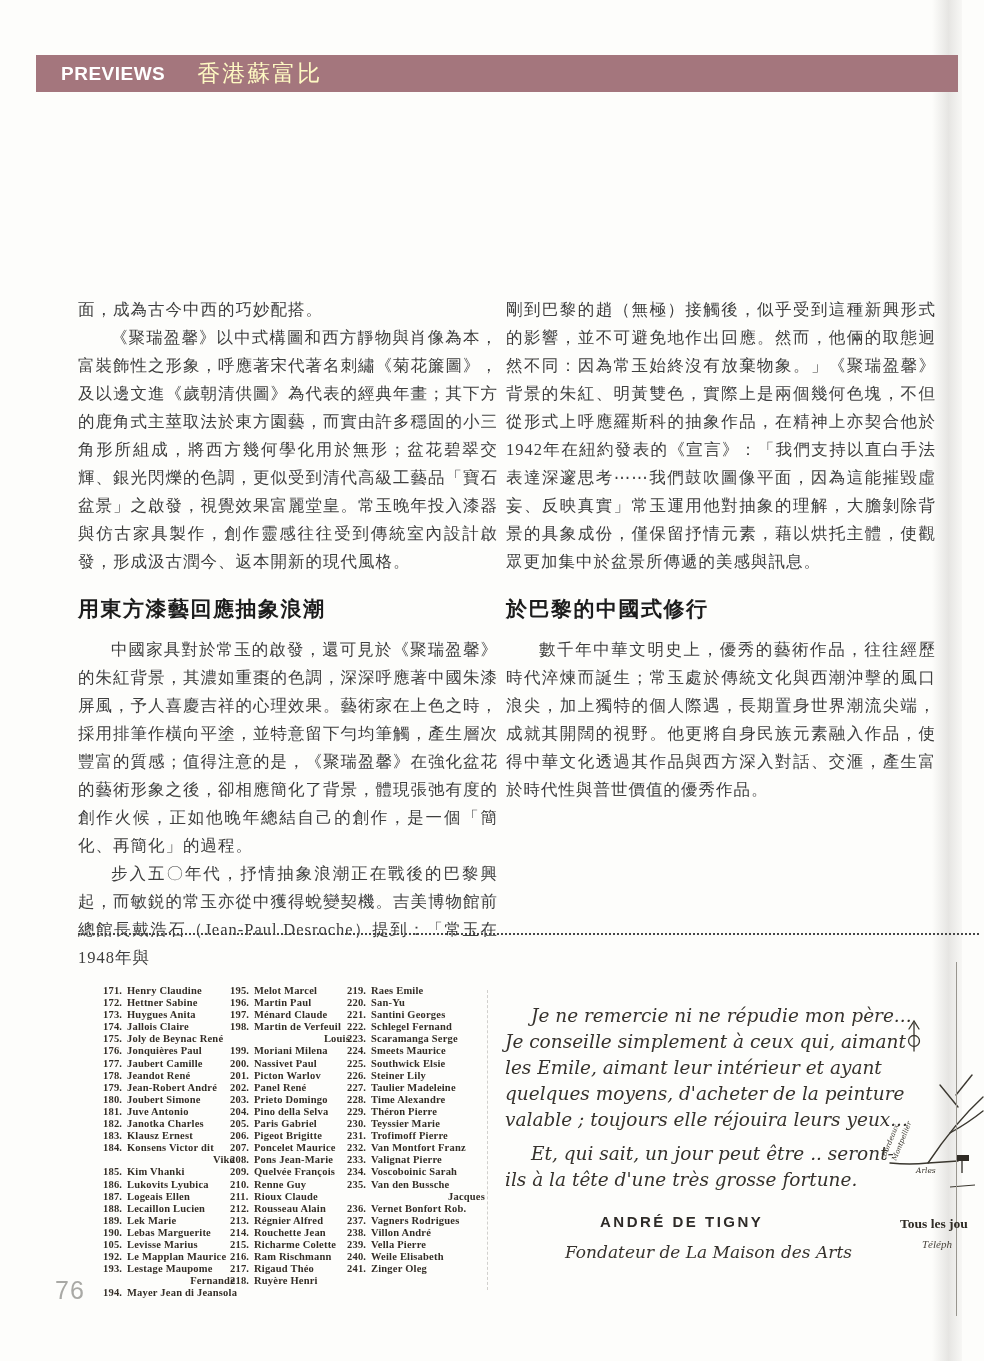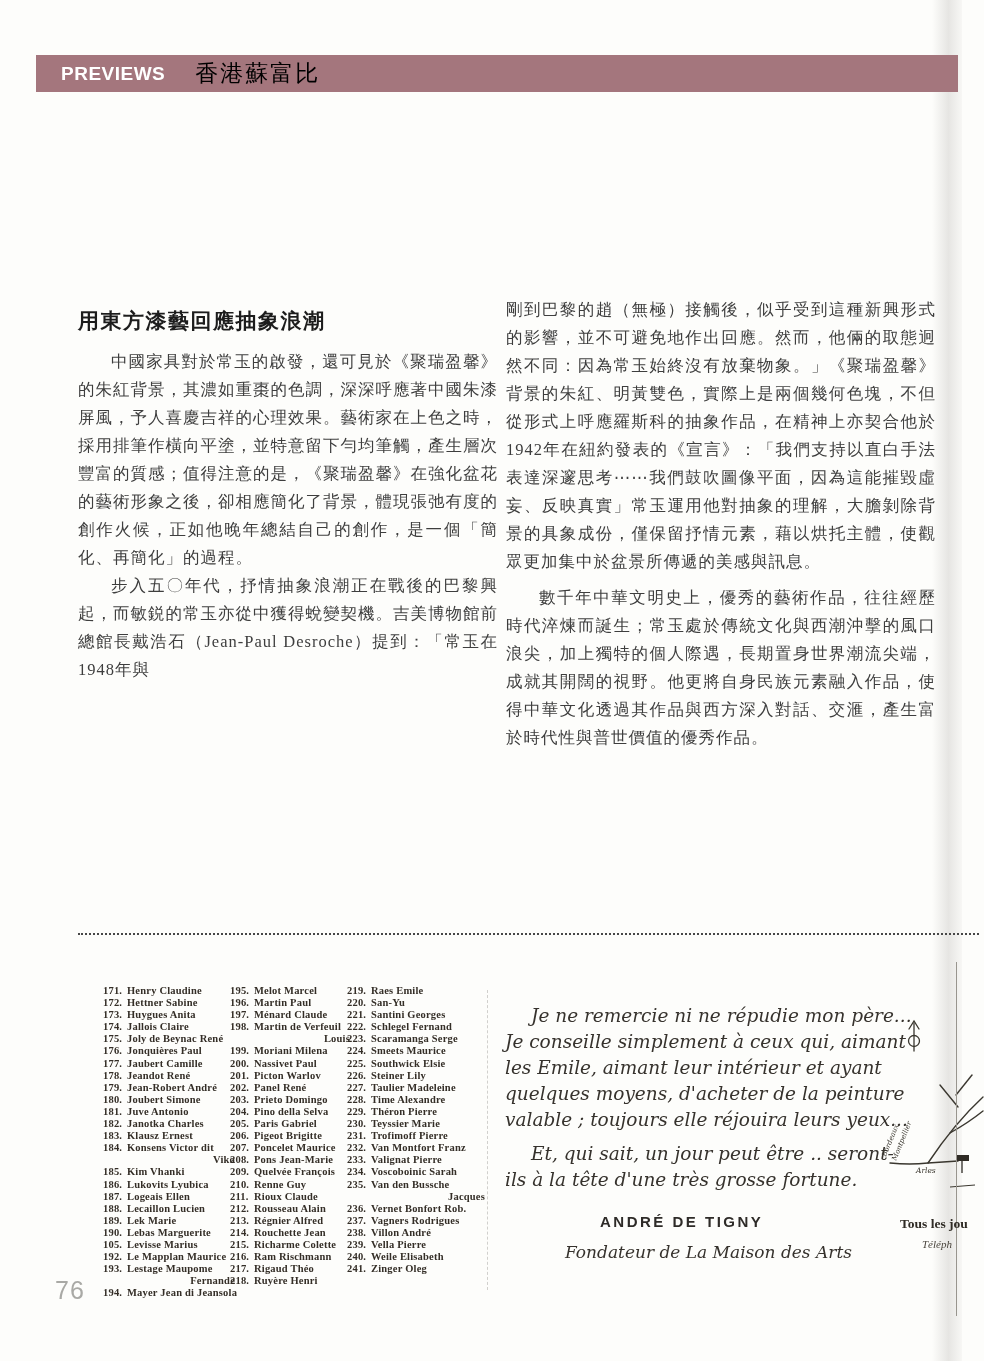--- a/index.html
+++ b/index.html
@@ -17,21 +17,21 @@
   
   .banner{
     position:absolute;left:36px;top:55px;width:922px;height:37px;
     display:flex;align-items:center;padding-left:25px;box-sizing:border-box;
   }
   .banner-label{
     font-family:"Liberation Sans",sans-serif;font-weight:700;
     font-size:19px;color:#ffffff;letter-spacing:0.5px;
   }
   .banner-title{
-    font-size:23px;color:#000000;margin-left:30px;letter-spacing:2px;
+    font-size:23px;color:#fef9c3;margin-left:24px;letter-spacing:2px;
     font-family:"Liberation Serif",serif;
     text-align:center;
   }
   
   .col{position:absolute;top:296px;font-size:16.5px;line-height:28px;color:#3e3e3e;
        text-align:justify;letter-spacing:1px;}
   .col-left{left:78px;width:420px;}
   .col-right{left:506px;width:430px;}
   .col .sec1{height:288px;overflow:hidden;}
   .col p{margin:0;}
@@ -104,35 +104,40 @@
     font-size:25px;color:#a9a9a5;letter-spacing:1px;
   }
 </style>
 </head>
 <body>
 
 <div class="page">
 
   <div class="scan-band"></div>
 
-  <div class="banner" id="banner" style="background: rgb(164, 118, 125);">
+  <div class="banner" id="banner" style="background: rgb(164, 118, 125); gap: 8px;">
     <span class="banner-label">PREVIEWS</span>
     <span class="banner-title">香港蘇富比</span>
   </div>
 
   <div class="col col-left">
+    <div class="sec1">
+      <p>面，成為古今中西的巧妙配搭。</p>
+      <p class="ind">《聚瑞盈馨》以中式構圖和西方靜物與肖像為本，富裝飾性之形象，呼應著宋代著名刺繡《菊花簾圖》，及以邊文進《歲朝清供圖》為代表的經典年畫；其下方的鹿角式主莖取法於東方園藝，而實由許多穩固的小三角形所組成，將西方幾何學化用於無形；盆花碧翠交輝、銀光閃爍的色調，更似受到清代高級工藝品「寶石盆景」之啟發，視覺效果富麗堂皇。常玉晚年投入漆器與仿古家具製作，創作靈感往往受到傳統室內設計啟發，形成汲古潤今、返本開新的現代風格。</p>
+    </div>
     <h2>用東方漆藝回應抽象浪潮</h2>
     <p class="ind">中國家具對於常玉的啟發，還可見於《聚瑞盈馨》的朱紅背景，其濃如重棗的色調，深深呼應著中國朱漆屏風，予人喜慶吉祥的心理效果。藝術家在上色之時，採用排筆作橫向平塗，並特意留下勻均筆觸，產生層次豐富的質感；值得注意的是，《聚瑞盈馨》在強化盆花的藝術形象之後，卻相應簡化了背景，體現張弛有度的創作火候，正如他晚年總結自己的創作，是一個「簡化、再簡化」的過程。</p>
     <p class="ind">步入五〇年代，抒情抽象浪潮正在戰後的巴黎興起，而敏鋭的常玉亦從中獲得蛻變契機。吉美博物館前總館長戴浩石（Jean-Paul Desroche）提到：「常玉在1948年與</p>
   </div>
 
   <div class="col col-right">
     <div class="sec1">
       <p>剛到巴黎的趙（無極）接觸後，似乎受到這種新興形式的影響，並不可避免地作出回應。然而，他倆的取態迥然不同：因為常玉始終沒有放棄物象。」《聚瑞盈馨》背景的朱紅、明黃雙色，實際上是兩個幾何色塊，不但從形式上呼應羅斯科的抽象作品，在精神上亦契合他於1942年在紐約發表的《宣言》：「我們支持以直白手法表達深邃思考⋯⋯我們鼓吹圖像平面，因為這能摧毀虛妄、反映真實」常玉運用他對抽象的理解，大膽剝除背景的具象成份，僅保留抒情元素，藉以烘托主體，使觀眾更加集中於盆景所傳遞的美感與訊息。</p>
     </div>
+    <h2>於巴黎的中國式修行</h2>
     <p class="ind">數千年中華文明史上，優秀的藝術作品，往往經歷時代淬煉而誕生；常玉處於傳統文化與西潮沖擊的風口浪尖，加上獨特的個人際遇，長期置身世界潮流尖端，成就其開闊的視野。他更將自身民族元素融入作品，使得中華文化透過其作品與西方深入對話、交滙，產生富於時代性與普世價值的優秀作品。</p>
   </div>
 
   <div class="dotted-sep"></div>
 
   <div class="name-col" id="name-col-1">
       <div class="name-row"><span class="no">171.</span><span class="nm">Henry Claudine</span></div>
       <div class="name-row"><span class="no">172.</span><span class="nm">Hettner Sabine</span></div>
       <div class="name-row"><span class="no">173.</span><span class="nm">Huygues Anita</span></div>
       <div class="name-row"><span class="no">174.</span><span class="nm">Jallois Claire</span></div>

